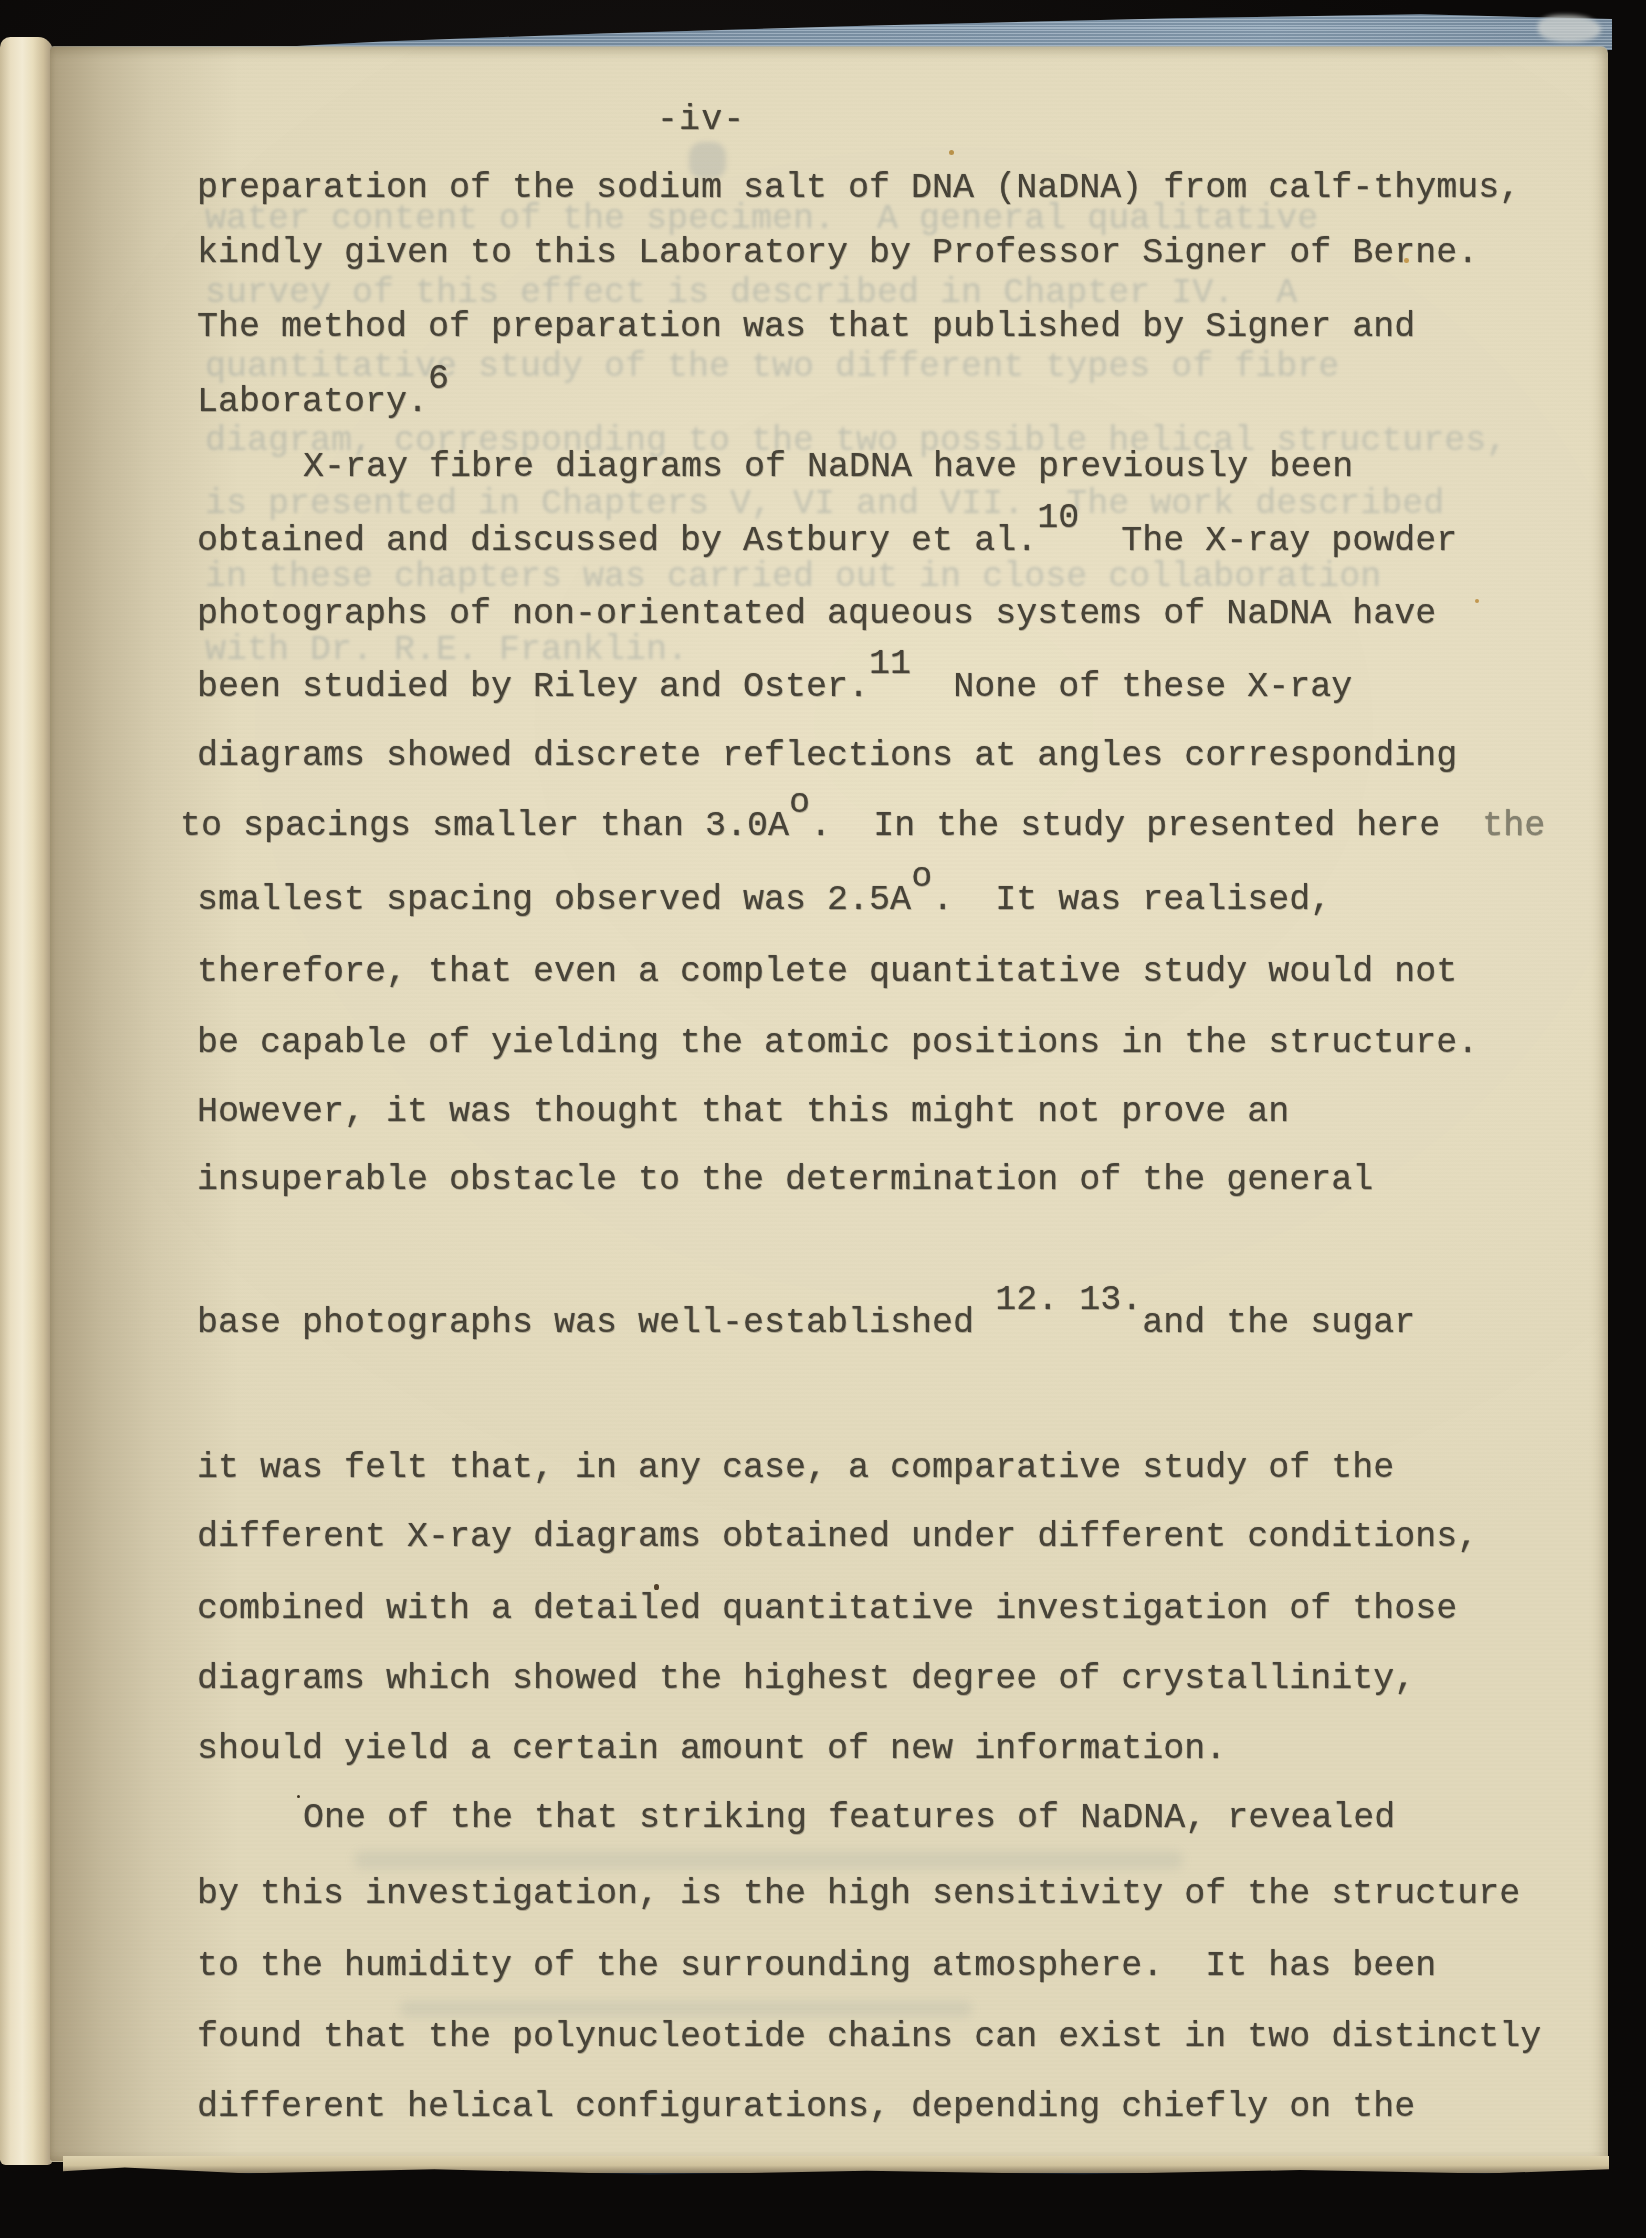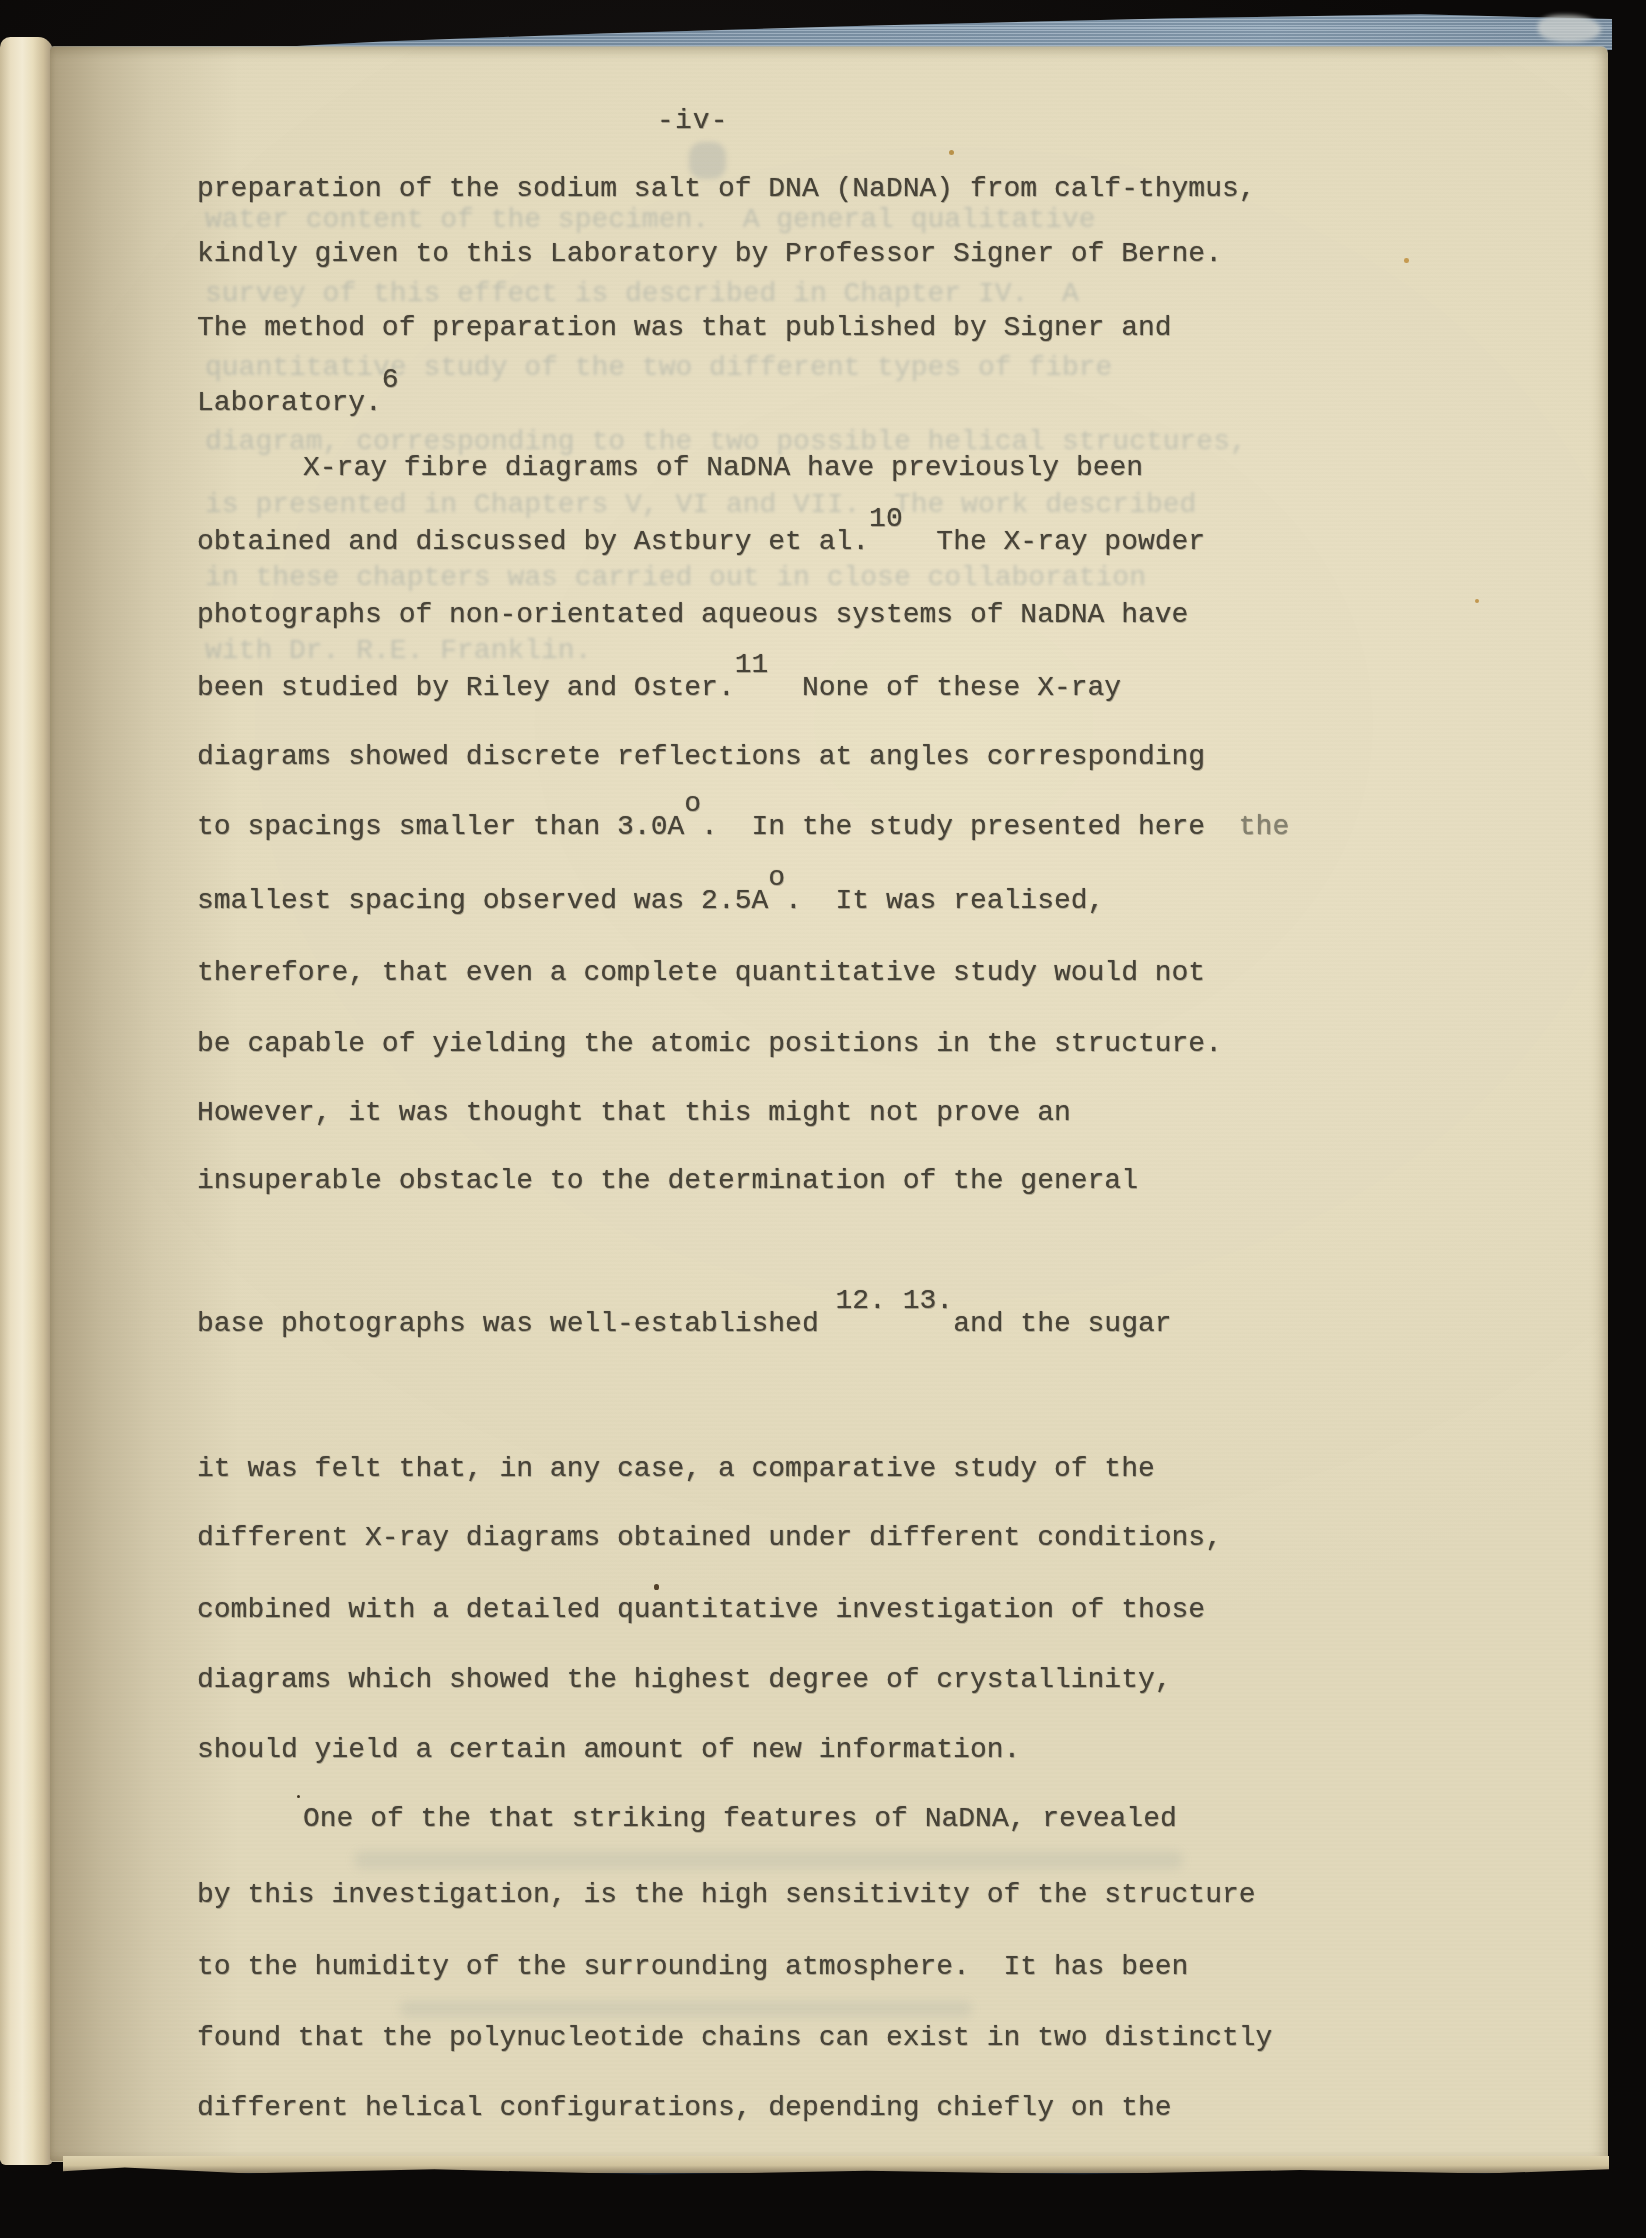--- a/index.html
+++ b/index.html
@@ -39,21 +39,21 @@
     background:linear-gradient(90deg, rgba(96,75,42,0.40) 0%, rgba(96,75,42,0.22) 28%,
                rgba(96,75,42,0.10) 55%, rgba(96,75,42,0) 100%);
     border-radius:4.6px 0 0 2.3px;}
   
   .page-stack-edge{position:absolute;left:63px;top:2156px;width:1546px;height:17px;
     background:linear-gradient(180deg,#ddd2af 0%,#cfc29d 55%,#8c7f66 100%);
     border-bottom:2.9px solid #17202b;
     clip-path:polygon(0 0,100% 0,100% 70%,92% 92%,80% 74%,66% 96%,52% 78%,38% 98%,24% 70%,12% 92%,4% 60%,0 80%);}
 
   
-  .text-layer,.bleed-layer{position:absolute;inset:0;font-size:28px;line-height:35px;}
+  .text-layer,.bleed-layer{position:absolute;inset:0;font-size:35px;line-height:35px;}
   .line{position:absolute;white-space:pre;color:#474338;
         text-shadow:0 0 1.1px rgba(72,66,54,0.55), 0.6px 0.6px 0.6px rgba(72,66,54,0.30);
         filter:blur(0.3px);}
   .line .sup{position:relative;top:-23px;}
   .line .faint{color:#84816f;}
   .page-number{letter-spacing:1.1px;}
   .bleed{position:absolute;white-space:pre;color:#8f9a9a;opacity:0.40;filter:blur(1.5px);}
 
   
   .smudge{position:absolute;background:rgba(145,152,150,0.17);filter:blur(4.6px);border-radius:13.7px;}
@@ -97,21 +97,21 @@
     <div class="line page-number" style="top:103px;left:657px;">-iv-</div>
   <div class="line" style="top: 171px; left: 197px;"><span>preparation of the sodium salt of DNA (NaDNA) from calf-thymus,</span></div>
       <div class="line" style="top: 236px; left: 197px;"><span>kindly given to this Laboratory by Professor Signer of Berne.</span></div>
       <div class="line" style="top: 310px; left: 197px;"><span>The method of preparation was that published by Signer and</span></div>
       <div class="line" style="top: 385px; left: 197px;"><span>Laboratory.</span><span class="sup">6</span></div>
       <div class="line" style="top: 450px; left: 303px;"><span>X-ray fibre diagrams of NaDNA have previously been</span></div>
       <div class="line" style="top: 524px; left: 197px;"><span>obtained and discussed by Astbury et al.</span><span class="sup">10</span><span>  The X-ray powder</span></div>
       <div class="line" style="top: 597px; left: 197px;"><span>photographs of non-orientated aqueous systems of NaDNA have</span></div>
       <div class="line" style="top: 670px; left: 197px;"><span>been studied by Riley and Oster.</span><span class="sup">11</span><span>  None of these X-ray</span></div>
       <div class="line" style="top: 739px; left: 197px;"><span>diagrams showed discrete reflections at angles corresponding</span></div>
-      <div class="line" style="top: 809px; left: 197px;"><span>to spacings smaller than 3.0A</span><span class="sup">o</span><span>.  In the study presented here </span><span class="faint"> the</span></div>
+      <div class="line" style="top: 809px; left: 180px;"><span>to spacings smaller than 3.0A</span><span class="sup">o</span><span>.  In the study presented here </span><span class="faint"> the</span></div>
       <div class="line" style="top: 883px; left: 197px;"><span>smallest spacing observed was 2.5A</span><span class="sup">o</span><span>.  It was realised,</span></div>
       <div class="line" style="top: 955px; left: 197px;"><span>therefore, that even a complete quantitative study would not</span></div>
       <div class="line" style="top: 1026px; left: 197px;"><span>be capable of yielding the atomic positions in the structure.</span></div>
       <div class="line" style="top: 1095px; left: 197px;"><span>However, it was thought that this might not prove an</span></div>
       <div class="line" style="top: 1163px; left: 197px;"><span>insuperable obstacle to the determination of the general</span></div>
       <div class="line" style="top: 1306px; left: 197px;"><span>base photographs was well-established </span><span class="sup">12. 13.</span><span>and the sugar</span></div>
       <div class="line" style="top: 1451px; left: 197px;"><span>it was felt that, in any case, a comparative study of the</span></div>
       <div class="line" style="top: 1520px; left: 197px;"><span>different X-ray diagrams obtained under different conditions,</span></div>
       <div class="line" style="top: 1592px; left: 197px;"><span>combined with a detailed quantitative investigation of those</span></div>
       <div class="line" style="top: 1662px; left: 197px;"><span>diagrams which showed the highest degree of crystallinity,</span></div>

